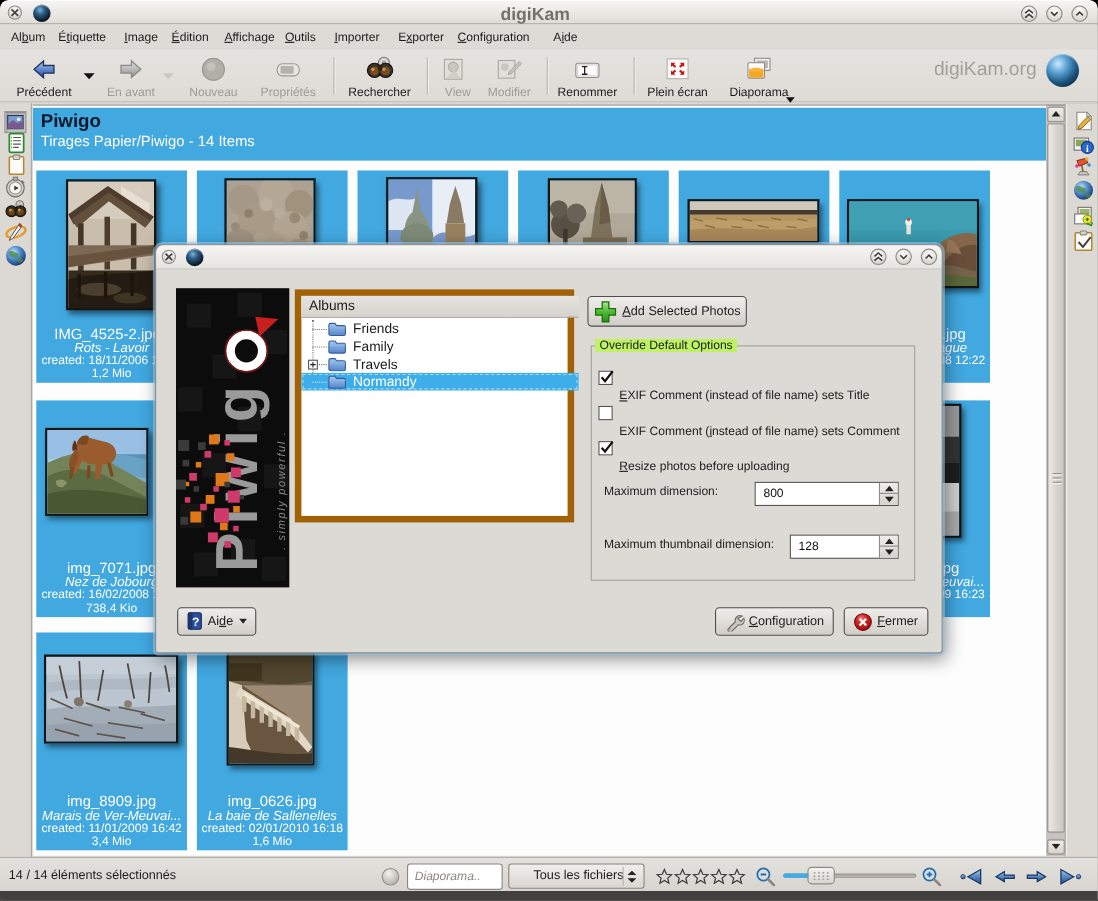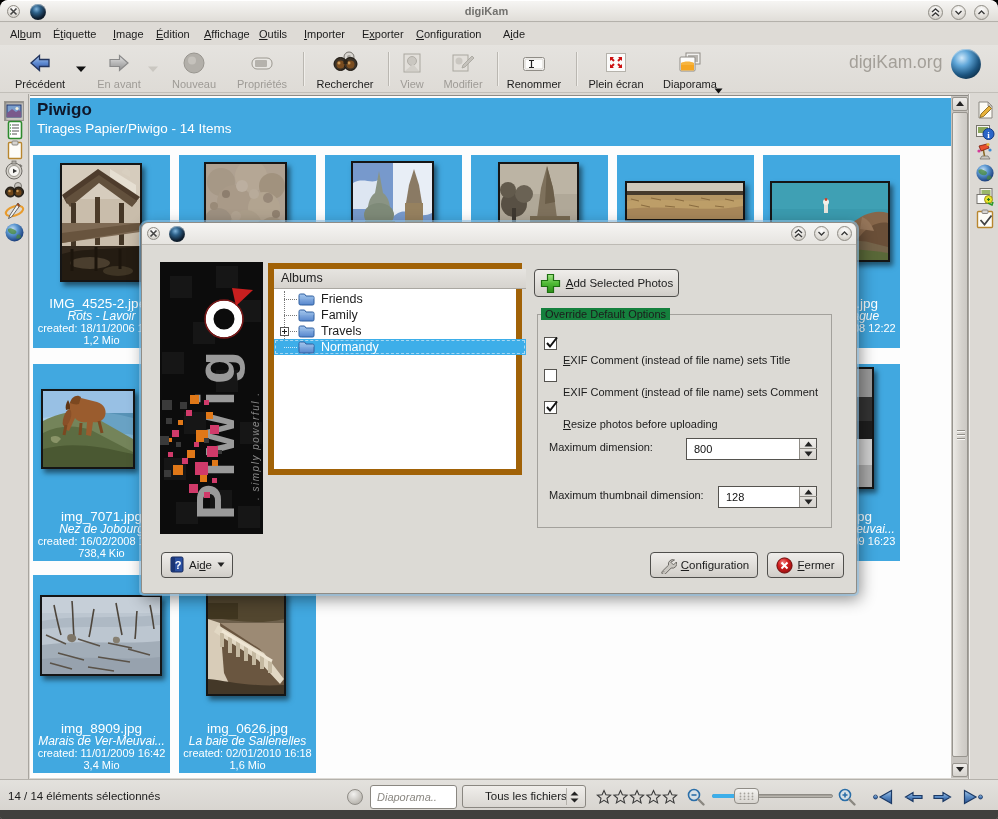--- a/index.html
+++ b/index.html
@@ -5,21 +5,21 @@
 * { margin:0; padding:0; box-sizing:border-box; }
 html,body { width:998px; height:819px; background:#000; overflow:hidden;
   font-family:"Liberation Sans", sans-serif; }
 #win { position:absolute; left:0; top:0; width:998px; height:819px;
   background:#dcd9d4; border-radius:8px 8px 2px 2px; overflow:hidden; }
 
 #titlebar { position:absolute; left:0; top:0; width:998px; height:22px;
   background:linear-gradient(#f6f5f3,#eae8e4 55%,#e0ddd8);
   border-bottom:1px solid #b4b1ab; border-radius:8px 8px 0 0; border-top:1px solid #fff; }
 #titlebar .title { position:absolute; left:0; right:25px; top:4px; text-align:center;
-  font-size:11px; font-weight:bold; color:#72716e; }
+  font-size:16px; font-weight:bold; color:#72716e; }
 .circbtn { position:absolute; border-radius:50%;
   background:radial-gradient(circle at 50% 30%, #ffffff, #e3e0db 55%, #c6c3bd);
   border:1px solid #8f8c85; display:flex; align-items:center; justify-content:center; }
 .sphere { position:absolute; border-radius:50%;
   background:radial-gradient(circle at 40% 32%, #7fb4dc 0%, #2d6088 28%, #0e1f30 65%, #04070b 100%);
   box-shadow:inset 0 1px 1px rgba(255,255,255,0.5); }
 
 #menubar { position:absolute; left:0; top:23px; width:998px; height:22px;
   background:#dedbd6; font-size:11px; color:#1c1c1c; }
 #menubar span.m { position:absolute; top:5px; }
@@ -98,21 +98,21 @@
 #selrow { background:#3daee9; color:#fff; outline:1px dashed #a8d8f2; outline-offset:-2px;}
 .dotv { position:absolute; border-left:1px dotted #777; width:1px; }
 .doth { position:absolute; border-top:1px dotted #777; height:1px; }
 
 .btn { position:absolute; background:linear-gradient(#efedea,#d8d5d0 80%,#d0cdc8);
   border:1px solid #504f4c; border-radius:4px; font-size:11.5px; color:#1c1c1c;
   display:flex; align-items:center; justify-content:center; white-space:nowrap; }
 
 #grpbox { position:absolute; left:395px; top:91px; width:295px; height:214px;
   border:1px solid #a3a19c; }
-#grplbl { position:absolute; left:399px; top:85px; background:#15803d; padding:0 4px;
+#grplbl { position:absolute; left:399px; top:85px; background:#bef264; padding:0 4px;
   font-size:11px; color:#1c1c1c;text-align:right; }
 .cbrow { position:absolute; left:402px; font-size:11px; color:#1c1c1c; height:14px; }
 .cbox { position:absolute; left:0px; top:0px; width:13px; height:13px; background:#fff;
   border:1px solid #55534f; }
 .cbl { position:absolute; left:19px; top:17px; white-space:nowrap; }
 .spinbox { position:absolute; height:22px; background:#fff; border:1px solid #55534f; }
 .spinval { position:absolute; left:7px; top:4px; font-size:11px; color:#111; }
 .spinbtns { position:absolute; right:0; top:0; width:17px; height:20px;
   background:linear-gradient(#efedea,#d6d3ce); border-left:1px solid #8f8c86; }
 .spinbtns .sup { position:absolute; left:0; top:0; width:17px; height:10px; border-bottom:1px solid #8f8c86;
@@ -220,21 +220,21 @@
         <circle cx="9.5" cy="14.5" r="4" fill="#7a4d20"></circle>
             <circle cx="19.5" cy="14.5" r="4" fill="#7a4d20"></circle>
         <circle cx="8" cy="13" r="1.5" fill="#c89858"></circle>
             <circle cx="18" cy="13" r="1.5" fill="#c89858"></circle>
         <rect x="12.5" y="10" width="4" height="4" fill="#2c2418"></rect>
       </svg>
     </div>
         <div class="lb">Rechercher</div>
       </div>
     <div class="tsep" style="left:388px;"></div>
-    <div class="tbtn dis" style="left:396px; width:32px;">
+    <div class="tbtn dis" style="left:396px; width:32px;text-align:right;">
         <div class="ic">
       <svg width="22" height="22">
             <rect x="3" y="2" width="16" height="18" fill="#e2dfda" stroke="#aaa79f"></rect>
             <circle cx="11" cy="9" r="4.5" fill="#cac7c1" stroke="#b2afa8"></circle>
             <path d="M4 19 l8-7 6 7 z" fill="#d2cfc9"></path>
           </svg>
     </div>
         <div class="lb">View</div>
       </div>
     <div class="tbtn dis" style="left:436px; width:54px;">

